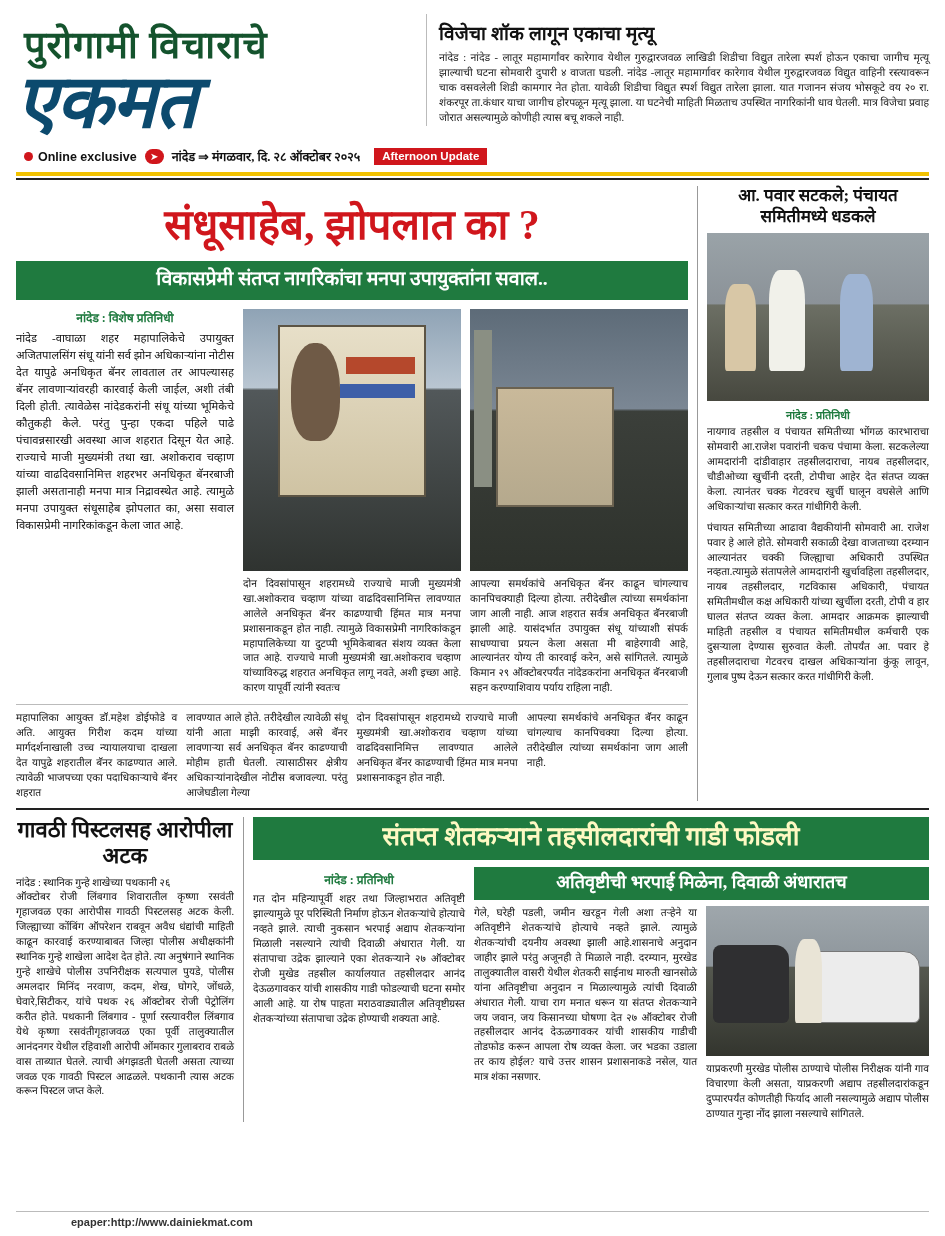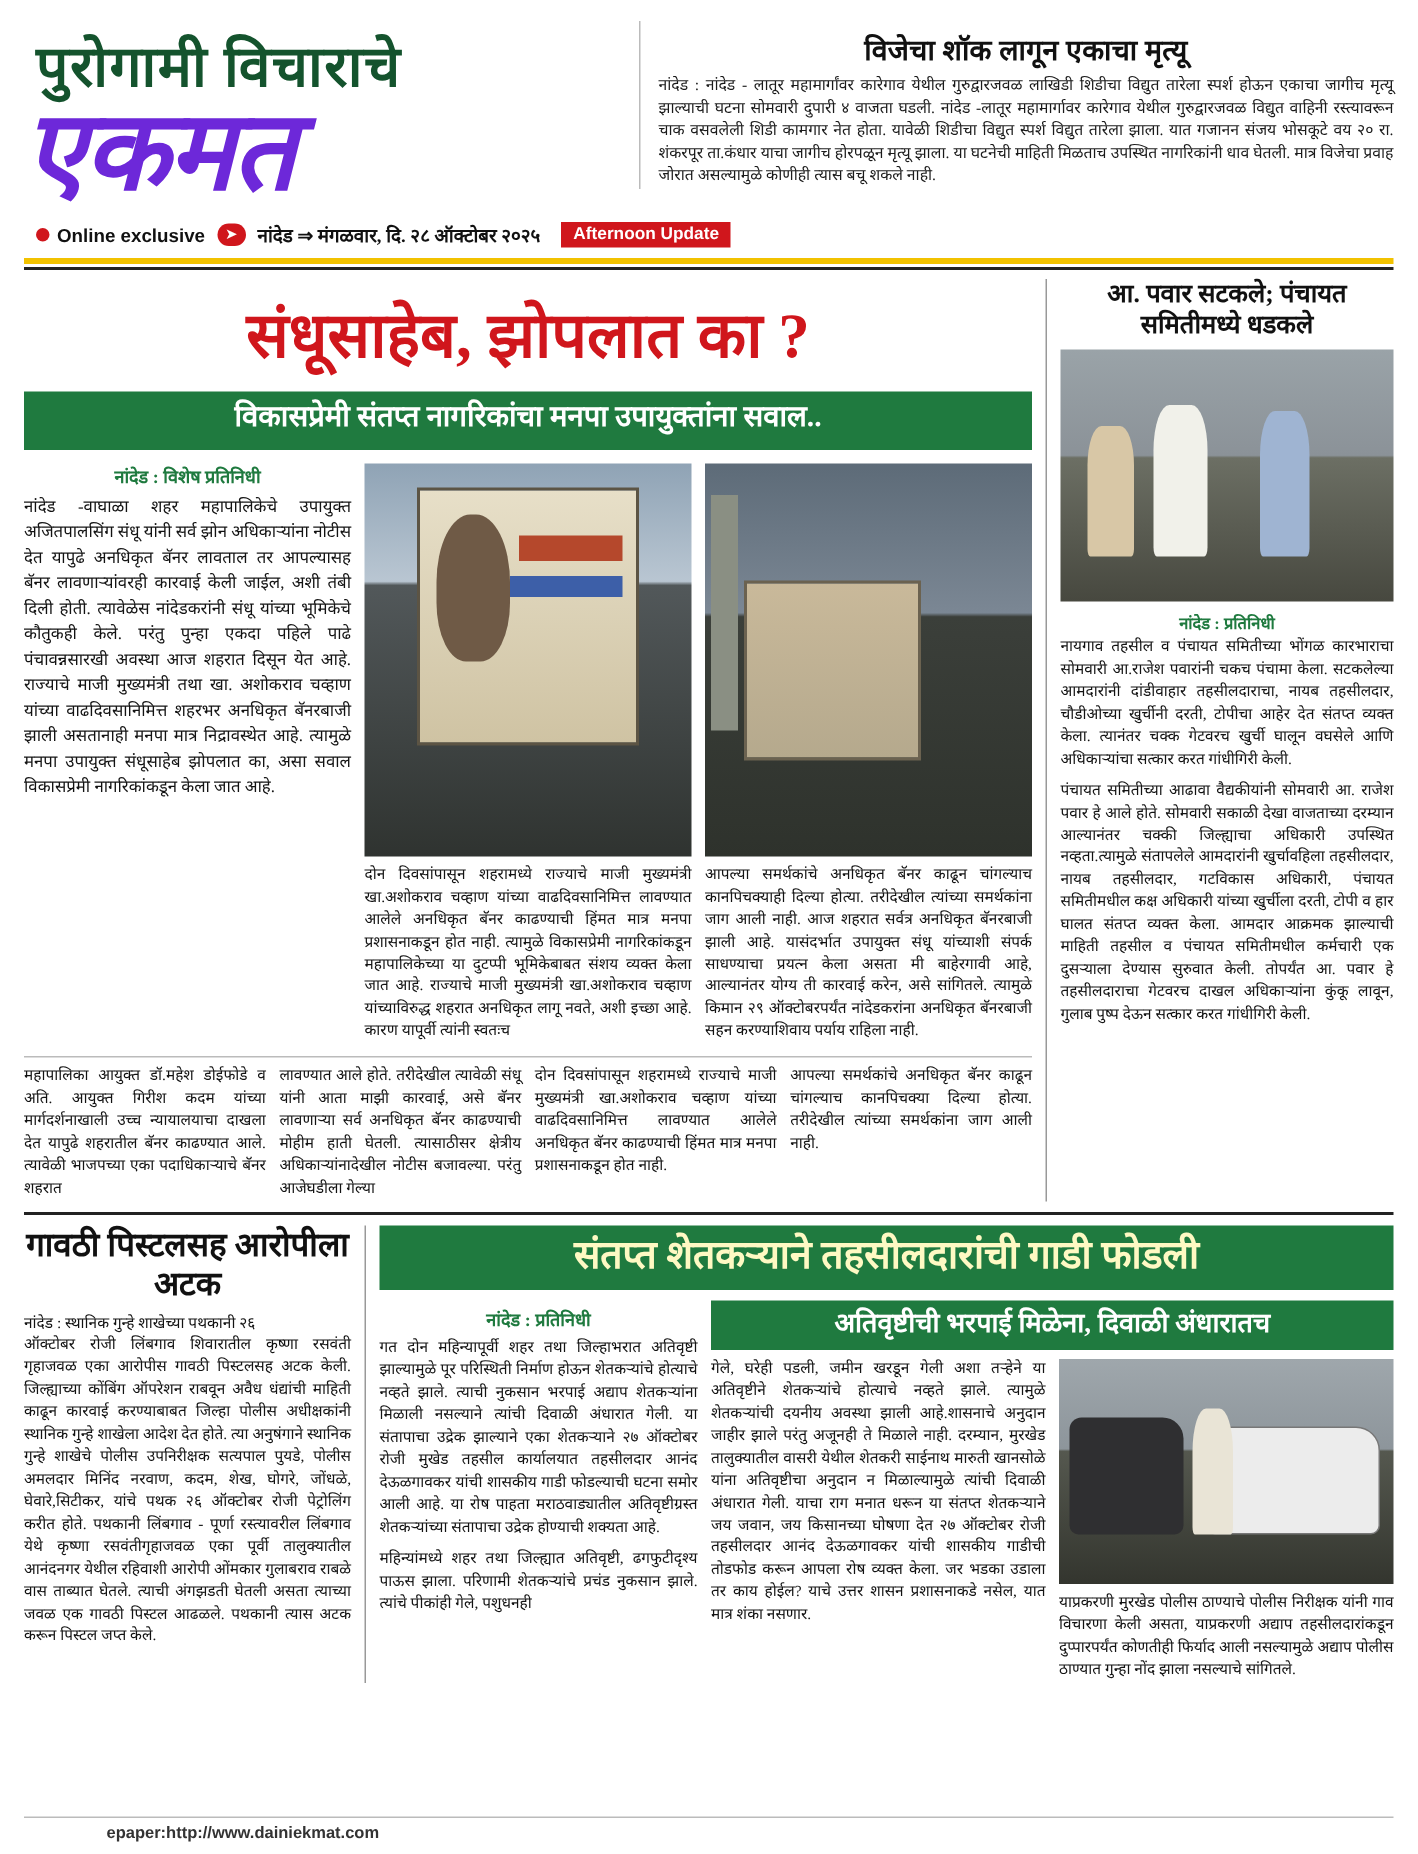--- a/index.html
+++ b/index.html
@@ -37,36 +37,36 @@
     font-size: 38px;
     color: #14532d;
     letter-spacing: 1px;
     line-height: 1.05;
     padding-left: 8px;
   }
   .logo-line2 {
     font-family: "Liberation Serif", serif;
     font-weight: bold;
     font-size: 74px;
-    color: #6d28d9;
+    color: #0c4a6e;
     line-height: 0.98;
     font-style: italic;
     letter-spacing: -1px;
   }
   .masthead-right {
     flex: 1;
     padding-top: 6px;
     padding-left: 12px;
     border-left: 1px solid #bbb;
   }
   .lead-head {
     font-size: 19px;
     font-weight: bold;
     color: #111;
-    text-align: center;
+    text-align: left;
     margin-bottom: 5px;
     letter-spacing: 0.2px;
   }
   .lead-body {
     font-size: 10.5px;
     line-height: 1.42;
     text-align: justify;
     color: #1a1a1a;
   }
 
@@ -400,21 +400,20 @@
       <div class="body-text small">ऑक्टोबर रोजी लिंबगाव शिवारातील कृष्णा रसवंती गृहाजवळ एका आरोपीस गावठी पिस्टलसह अटक केली. जिल्ह्याच्या कोंबिंग ऑपरेशन राबवून अवैध धंद्यांची माहिती काढून कारवाई करण्याबाबत जिल्हा पोलीस अधीक्षकांनी स्थानिक गुन्हे शाखेला आदेश देत होते. त्या अनुषंगाने स्थानिक गुन्हे शाखेचे पोलीस उपनिरीक्षक सत्यपाल पुयडे, पोलीस अमलदार मिनिंद नरवाण, कदम, शेख, घोगरे, जोंधळे, घेवारे,सिटीकर, यांचे पथक २६ ऑक्टोबर रोजी पेट्रोलिंग करीत होते. पथकानी लिंबगाव - पूर्णा रस्त्यावरील लिंबगाव येथे कृष्णा रसवंतीगृहाजवळ एका पूर्वी तालुक्यातील आनंदनगर येथील रहिवाशी आरोपी ओंमकार गुलाबराव राबळे वास ताब्यात घेतले. त्याची अंगझडती घेतली असता त्याच्या जवळ एक गावठी पिस्टल आढळले. पथकानी त्यास अटक करून पिस्टल जप्त केले.</div>
     </div>
 
     <div class="br">
       <div class="big-green-head">संतप्त शेतकऱ्याने तहसीलदारांची गाडी फोडली</div>
 
       <div class="bottom-inner">
         <div class="bi-col">
           <div class="byline" style="margin-top:4px;">नांदेड : प्रतिनिधी</div>
           <div class="body-text small">गत दोन महिन्यापूर्वी शहर तथा जिल्हाभरात अतिवृष्टी झाल्यामुळे पूर परिस्थिती निर्माण होऊन शेतकऱ्यांचे होत्याचे नव्हते झाले. त्याची नुकसान भरपाई अद्याप शेतकऱ्यांना मिळाली नसल्याने त्यांची दिवाळी अंधारात गेली. या संतापाचा उद्रेक झाल्याने एका शेतकऱ्याने २७ ऑक्टोबर रोजी मुखेड तहसील कार्यालयात तहसीलदार आनंद देऊळगावकर यांची शासकीय गाडी फोडल्याची घटना समोर आली आहे. या रोष पाहता मराठवाड्यातील अतिवृष्टीग्रस्त शेतकऱ्यांच्या संतापाचा उद्रेक होण्याची शक्यता आहे.</div>
-          <div class="body-text small" style="margin-top:6px;">महिन्यांमध्ये शहर तथा जिल्ह्यात अतिवृष्टी, ढगफुटीदृश्य पाऊस झाला. परिणामी शेतकऱ्यांचे प्रचंड नुकसान झाले. त्यांचे पीकांही गेले, पशुधनही</div>
         </div>
 
         <div class="bi-col flex">
           <div class="sub-green-head">अतिवृष्टीची भरपाई मिळेना, दिवाळी अंधारातच</div>
           <div style="display:flex; gap:9px;">
             <div style="flex:1;">
               <div class="body-text small">गेले, घरेही पडली, जमीन खरडून गेली अशा तऱ्हेने या अतिवृष्टीने शेतकऱ्यांचे होत्याचे नव्हते झाले. त्यामुळे शेतकऱ्यांची दयनीय अवस्था झाली आहे.शासनाचे अनुदान जाहीर झाले परंतु अजूनही ते मिळाले नाही. दरम्यान, मुरखेड तालुक्यातील वासरी येथील शेतकरी साईनाथ मारुती खानसोळे यांना अतिवृष्टीचा अनुदान न मिळाल्यामुळे त्यांची दिवाळी अंधारात गेली. याचा राग मनात धरून या संतप्त शेतकऱ्याने जय जवान, जय किसानच्या घोषणा देत २७ ऑक्टोबर रोजी तहसीलदार आनंद देऊळगावकर यांची शासकीय गाडीची तोडफोड करून आपला रोष व्यक्त केला. जर भडका उडाला तर काय होईल? याचे उत्तर शासन प्रशासनाकडे नसेल, यात मात्र शंका नसणार.</div>
             </div>
             <div style="flex:1;">
               <div class="photo ph-car" style="height:150px;">

